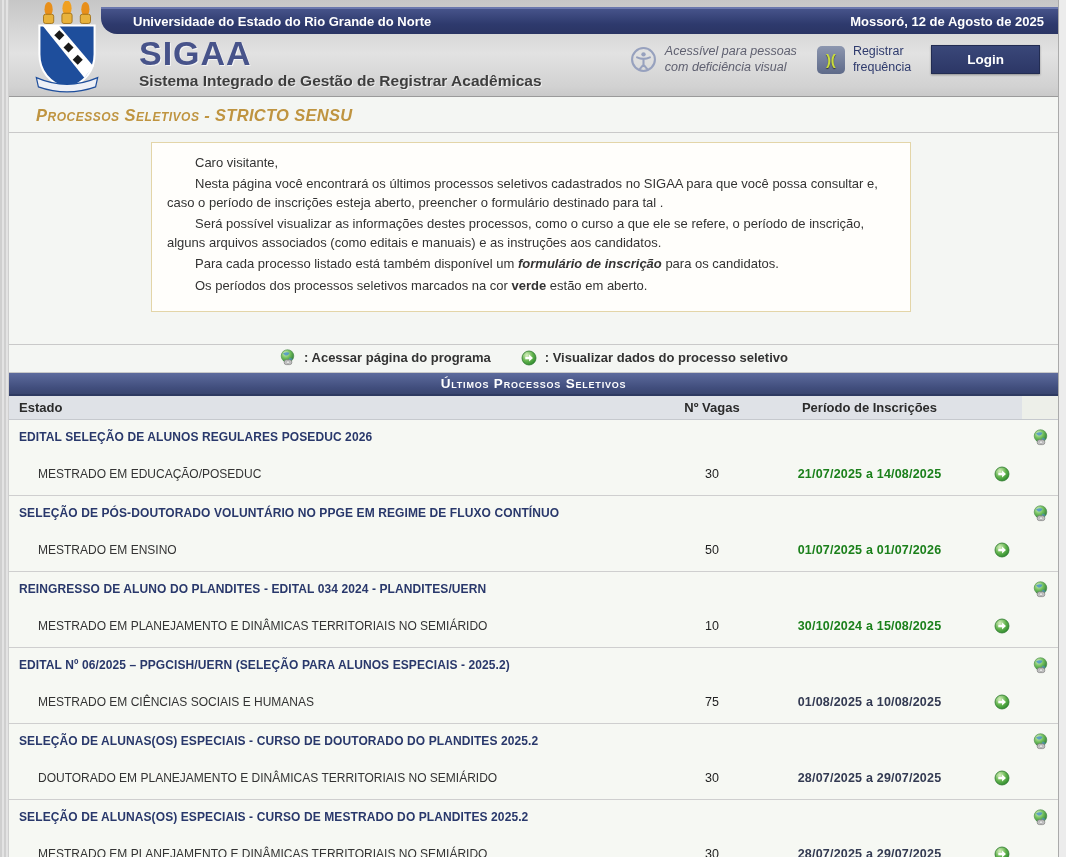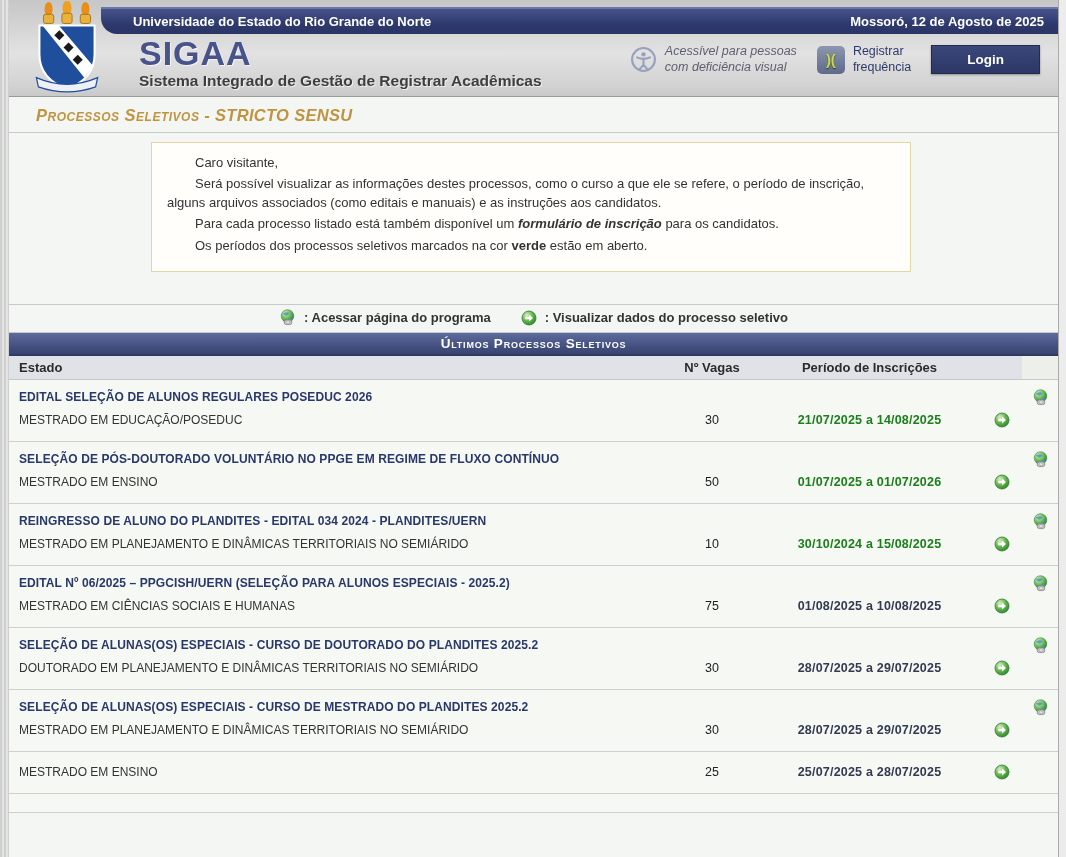--- a/index.html
+++ b/index.html
@@ -107,21 +107,21 @@
   .col-head {
     background:#dfe2e7; height:24px; font-weight:bold; font-size:13px; color:#2b2b2b;
     border-bottom:1px solid #c6c9ce;
   }
   .col-head .c1 { padding-left:10px; }
   .col-head .c2, .col-head .c3 { text-align:center; }
   .col-head .c5 { background:#edefe9; height:100%; }
 
   .prow { background:#f6f8f3; border-bottom:1px solid #cfcfcf; padding:7px 0 11px; }
   .prow-line1 { display:grid; grid-template-columns:1fr 36px; align-items:center; min-height:20px; }
-  .prow-line2 { margin-top:3px; min-height:20px; }
+  .prow-line2 { margin-top:17px; min-height:20px;padding-left:19px; }
   .edital { padding-left:10px; font-weight:bold; font-size:12px; color:#29386b; letter-spacing:.1px; }
   .curso  { padding-left:10px; font-size:12px; color:#333; }
   .vagas  { text-align:center; font-size:12.5px; color:#222; }
   .periodo{ text-align:center; font-weight:bold; font-size:12.5px; letter-spacing:.2px; }
   .periodo.open   { color:#1b801b; }
   .periodo.closed { color:#333a52; }
   .icon-cell { display:flex; justify-content:center; align-items:center; cursor:pointer; }
 </style>
 </head>
 <body>
@@ -201,20 +201,21 @@
     </div>
   </div>
 
   <div class="content">
 
     <h1 class="page-title"><span class="smallcaps">Processos Seletivos</span><span> - STRICTO SENSU</span></h1>
     <hr class="rule">
 
     <div class="intro-box">
       <p class="greet">Caro visitante,</p>
+      <p>Nesta página você encontrará os últimos processos seletivos cadastrados no SIGAA para que você possa consultar e, caso o período de inscrições esteja aberto, preencher o formulário destinado para tal .</p>
       <p>Será possível visualizar as informações destes processos, como o curso a que ele se refere, o período de inscrição, alguns arquivos associados (como editais e manuais) e as instruções aos candidatos.</p>
       <p><span>Para cada processo listado está também disponível um </span><b><i>formulário de inscrição</i></b><span> para os candidatos.</span></p>
       <p><span>Os períodos dos processos seletivos marcados na cor </span><b>verde</b><span> estão em aberto.</span></p>
     </div>
 
     <div class="legend-wrap">
       <hr class="rule">
       <div class="legend">
         <span id="legend-globe"><svg width="17" height="17" viewBox="0 0 17 17">
               <circle cx="8.5" cy="7" r="6.3" fill="url(#gg)" stroke="#4a8a4a" stroke-width="0.6"></circle>

